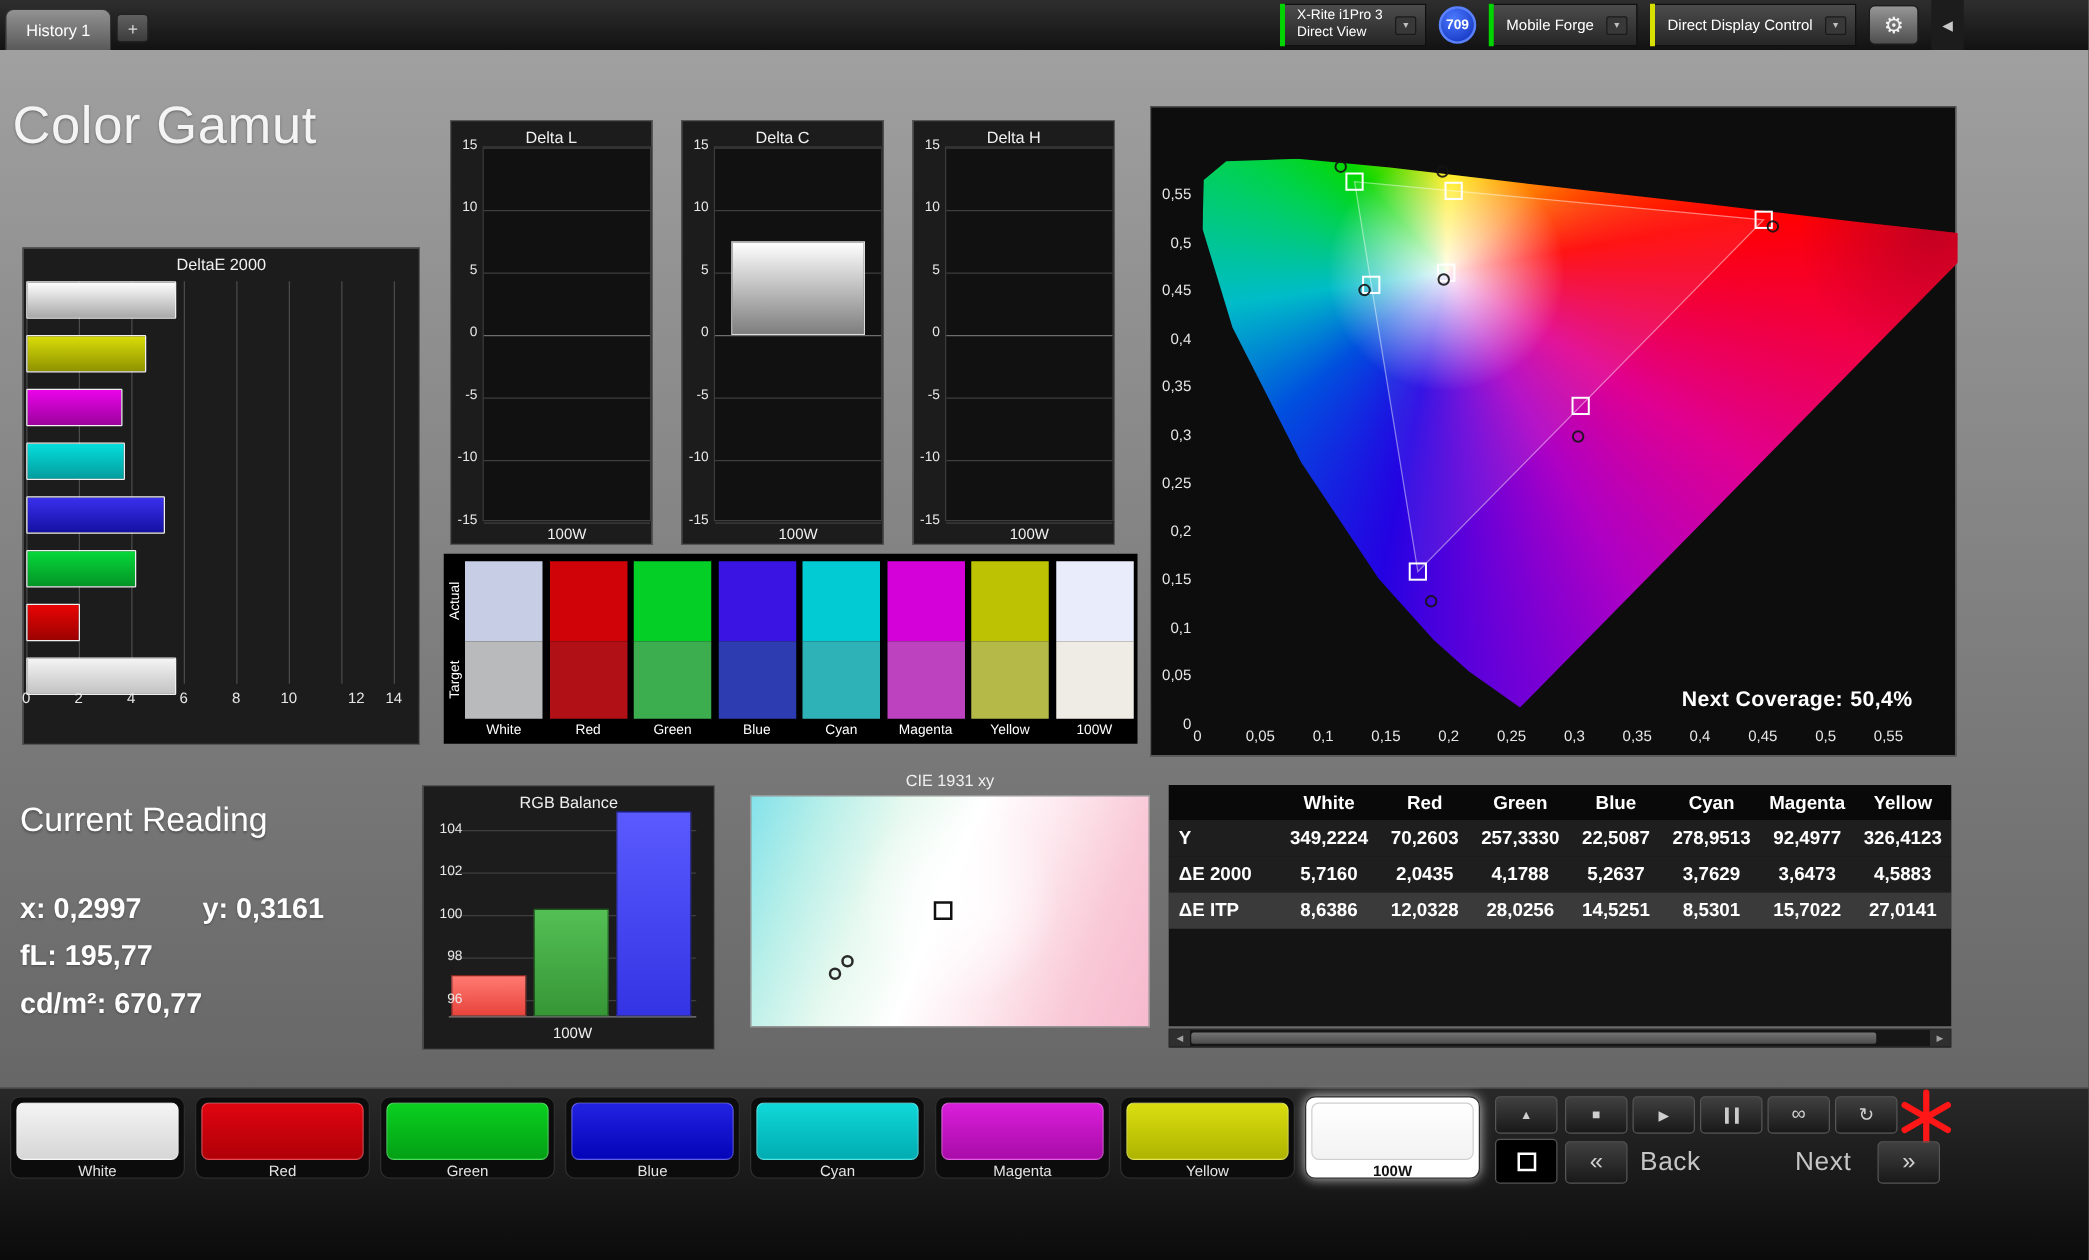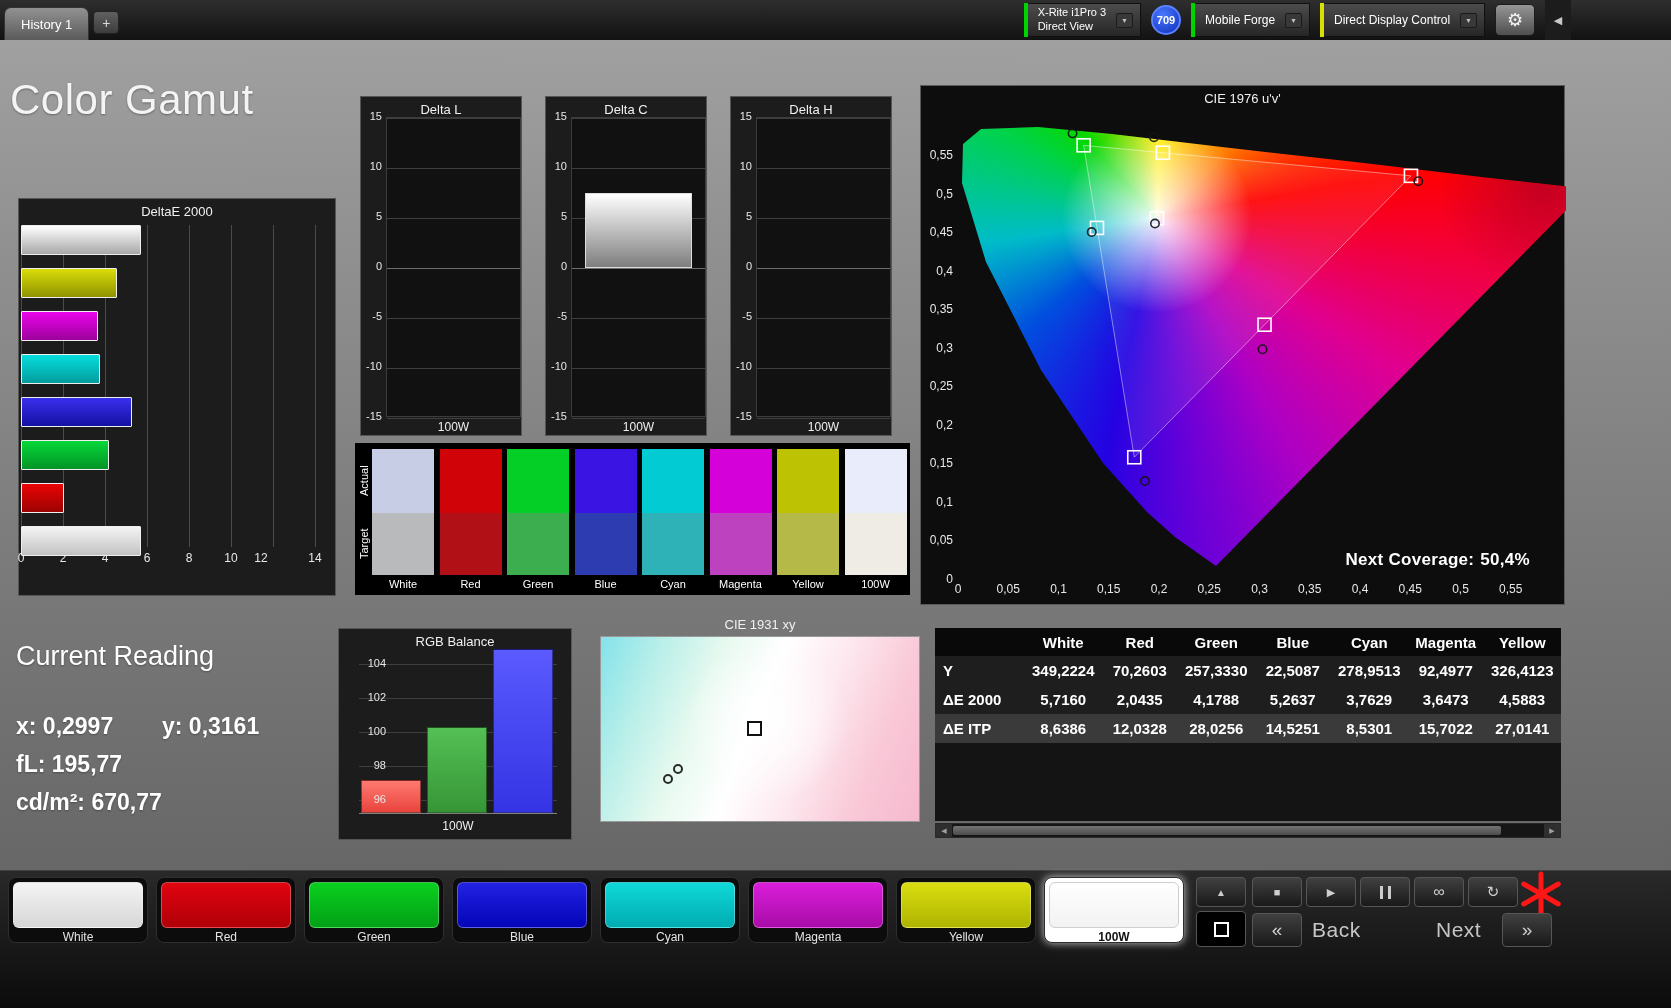--- a/index.html
+++ b/index.html
@@ -80,21 +80,21 @@
      42px 58px,60px 43px,117px 41px,191px 48px,301px 61px,443px 77px,560px 91px,641px 100px,666px 103px)}
 #cie76-svg{position:absolute;left:0;top:0}
 .c76-xtick{position:absolute;top:496px;transform:translateX(-50%);color:#e8e8e8;font-size:12px}
 .c76-ytick{position:absolute;left:2px;width:30px;text-align:right;color:#e8e8e8;font-size:12px}
 .gamut-cov{position:absolute;right:34px;top:464px;color:#fff;font-size:17px;font-weight:700;letter-spacing:.3px}
 .gamut-cov span{margin-left:6px}
 
 
 #panel-rgb{left:338px;top:628px;width:234px;height:212px}
 #rgb-plot{position:absolute;left:20px;top:18px;width:198px;height:170px}
-.rgb-ytick{position:absolute;left:16px;width:31px;text-align:right;color:#e8e8e8;font-size:11px}
+.rgb-ytick{position:absolute;left:0;width:31px;text-align:right;color:#e8e8e8;font-size:11px}
 .rgb-bar{position:absolute;width:60px;border:1px solid rgba(0,0,0,.45)}
 .rgb-base{position:absolute;left:0;right:0;top:166px;height:1px;background:#808080}
 #rgb-xcat{position:absolute;left:20px;width:198px;top:190px;text-align:center;color:#f0f0f0;font-size:12px}
 
 
 #cie31-title{position:absolute;left:600px;top:617px;width:320px;text-align:center;color:#f0f0f0;font-size:13px}
 #panel-cie31{left:600px;top:636px;width:320px;height:186px;border:1px solid #999;
   background:
    radial-gradient(circle at 52% 46%, rgba(255,255,255,.95) 0%, rgba(255,255,255,0) 42%),
    linear-gradient(112deg,#84e2ea 0%,#b8efe9 16%,#e6f9ef 32%,#ffffff 48%,#fde9ef 64%,#f9c9d8 82%,#f6b9cd 100%)}
@@ -193,21 +193,21 @@
         <div class="de-tick" style="left: 42px;">2</div>
         <div class="vgrid" style="left: 84px;"></div>
         <div class="de-tick" style="left: 84px;">4</div>
         <div class="vgrid" style="left: 126px;"></div>
         <div class="de-tick" style="left: 126px;">6</div>
         <div class="vgrid" style="left: 168px;"></div>
         <div class="de-tick" style="left: 168px;">8</div>
         <div class="vgrid" style="left: 210px;"></div>
         <div class="de-tick" style="left: 210px;">10</div>
         <div class="vgrid" style="left: 252px;"></div>
-        <div class="de-tick" style="left: 240px;">12</div>
+        <div class="de-tick" style="left: 264px;">12</div>
         <div class="vgrid" style="left: 294px;"></div>
         <div class="de-tick" style="left: 294px;">14</div>
         <div class="de-bar" style="top: 0px; width: 120.036px; background: linear-gradient(rgb(255, 255, 255), rgb(168, 168, 168));"></div>
         <div class="de-bar" style="top: 43px; width: 96.3543px; background: linear-gradient(rgb(217, 221, 8), rgb(143, 146, 0));"></div>
         <div class="de-bar" style="top: 86px; width: 76.5933px; background: linear-gradient(rgb(234, 4, 234), rgb(156, 2, 156));"></div>
         <div class="de-bar" style="top: 129px; width: 79.0209px; background: linear-gradient(rgb(6, 222, 222), rgb(3, 156, 156));"></div>
         <div class="de-bar" style="top: 172px; width: 110.538px; background: linear-gradient(rgb(58, 48, 238), rgb(20, 16, 162));"></div>
         <div class="de-bar" style="top: 215px; width: 87.7548px; background: linear-gradient(rgb(6, 216, 58), rgb(4, 148, 38));"></div>
         <div class="de-bar" style="top: 258px; width: 42.9135px; background: linear-gradient(rgb(234, 4, 4), rgb(156, 2, 2));"></div>
         <div class="de-bar" style="top: 301px; width: 120.036px; background: linear-gradient(rgb(244, 244, 244), rgb(194, 194, 194));"></div>
@@ -300,21 +300,20 @@
       <div class="sw-a" style="left: 422px; background: rgb(189, 195, 3);"></div>
       <div class="sw-t" style="left: 422px; background: rgb(181, 185, 72);"></div>
       <div class="sw-lab" style="left: 422px;">Yellow</div>
       <div class="sw-a" style="left: 489.5px; background: rgb(233, 237, 251);"></div>
       <div class="sw-t" style="left: 489.5px; background: rgb(239, 236, 230);"></div>
       <div class="sw-lab" style="left: 489.5px;">100W</div>
     </div>
 
   <div class="panel" id="panel-cie76">
     <div id="horseshoe"></div>
-    <div class="pt">CIE 1976 u'v'</div>
     <svg id="cie76-svg" width="645" height="520">
         <polygon points="489.95349999999996,89.84409999999997 162.625,59.3125 213.277,371.2591" fill="rgba(255,255,255,0.08)" stroke="rgba(255,255,255,0.45)" stroke-width="1"></polygon>
         <rect x="229.49" y="125.67199999999997" width="13" height="13" fill="none" stroke="#ffffff" stroke-width="1.6"></rect>
         <rect x="483.45349999999996" y="83.34409999999997" width="13" height="13" fill="none" stroke="#ffffff" stroke-width="1.6"></rect>
         <rect x="156.125" y="52.8125" width="13" height="13" fill="none" stroke="#ffffff" stroke-width="1.6"></rect>
         <rect x="206.777" y="364.7591" width="13" height="13" fill="none" stroke="#ffffff" stroke-width="1.6"></rect>
         <rect x="169.4915" y="135.3866" width="13" height="13" fill="none" stroke="#ffffff" stroke-width="1.6"></rect>
         <rect x="337.025" y="232.22420000000002" width="13" height="13" fill="none" stroke="#ffffff" stroke-width="1.6"></rect>
         <rect x="235.4195" y="60.21410000000003" width="13" height="13" fill="none" stroke="#ffffff" stroke-width="1.6"></rect>
         <circle cx="233.98000000000002" cy="137.56899999999996" r="4.2" fill="none" stroke="rgba(20,20,20,0.9)" stroke-width="1.6"></circle>

